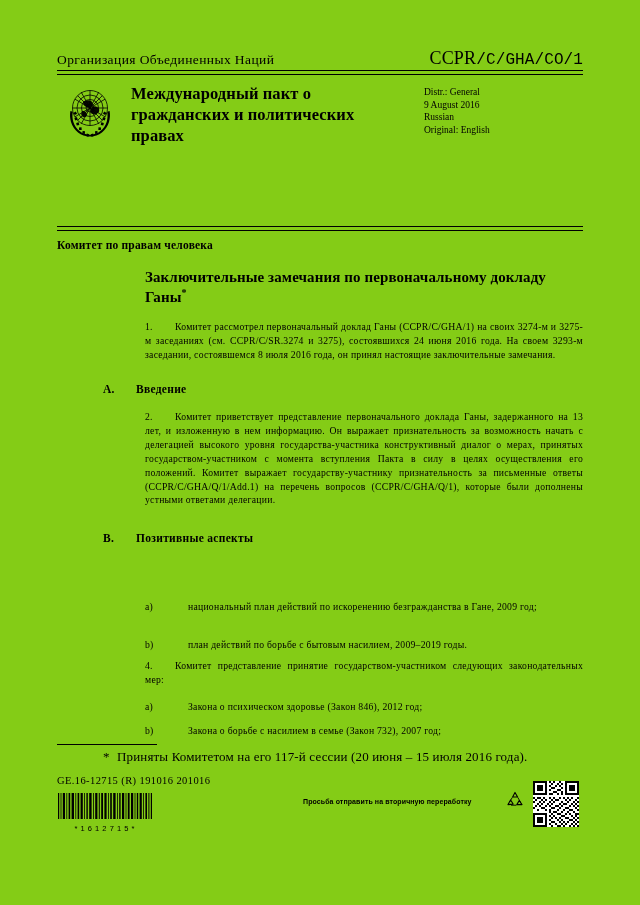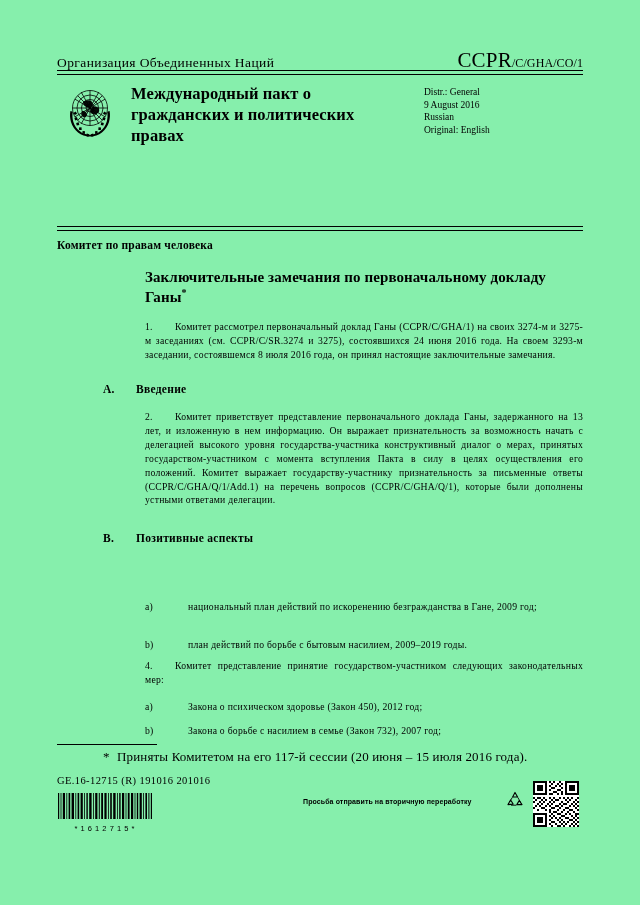--- a/index.html
+++ b/index.html
@@ -9,21 +9,21 @@
   }
   body {
     font-family: "Liberation Serif", "DejaVu Serif", serif;
     color: #000000;
   }
   #page {
     position: relative;
     width: 640px;
     height: 905px;
     margin: 0 auto;
-    background: #86efac;
+    background: #84cc16;
     overflow: hidden;
   }
 
   
   .hdr-top {
     position: absolute;
     left: 57px;
     top: 48px;
     width: 526px;
     display: flex;
@@ -35,26 +35,26 @@
     font-size: 13.5px;
     letter-spacing: 0.4px;
     white-space: nowrap;
   }
   .symbol-line {
     white-space: nowrap;
     text-align: right;
   }
   .symbol-main {
     font-family: "Liberation Serif", serif;
-    font-size: 21px;
+    font-size: 18px;
     letter-spacing: 0.2px;
   }
   .symbol-rest {
-    font-family: Liberation Serif, serif;
-    font-size: 12px;
+    font-family: Liberation Mono, monospace;
+    font-size: 16px;
     letter-spacing: 0.1px;
   }
 
   .rule-top {
     position: absolute;
     left: 57px;
     top: 70px;
     width: 526px;
     height: 0;
     border-top: 1.6px solid #000;
@@ -360,21 +360,21 @@
 
   <div class="subitem" style="left:145px; top:638px; width:438px;">
     <span class="lbl">b)</span><span>план действий по борьбе с бытовым насилием, 2009–2019 годы.</span>
   </div>
 
   <div class="para" style="left:145px; top:659px; width:438px;">
     <span class="num">4.</span><span>Комитет представление принятие государством-участником следующих законодательных мер:</span>
   </div>
 
   <div class="subitem" style="left:145px; top:700px; width:438px;">
-    <span class="lbl">a)</span><span>Закона о психическом здоровье (Закон 450), 2012 год;</span>
+    <span class="lbl">a)</span><span>Закона о психическом здоровье (Закон 846), 2012 год;</span>
   </div>
 
   <div class="subitem" style="left:145px; top:724px; width:438px;">
     <span class="lbl">b)</span><span>Закона о борьбе с насилием в семье (Закон 732), 2007 год;</span>
   </div>
 
   <div class="fn-rule"></div>
   <div class="footnote">
     <span class="star">*</span><span>Приняты Комитетом на его 117-й сессии (20 июня – 15 июля 2016 года).</span>
   </div>

